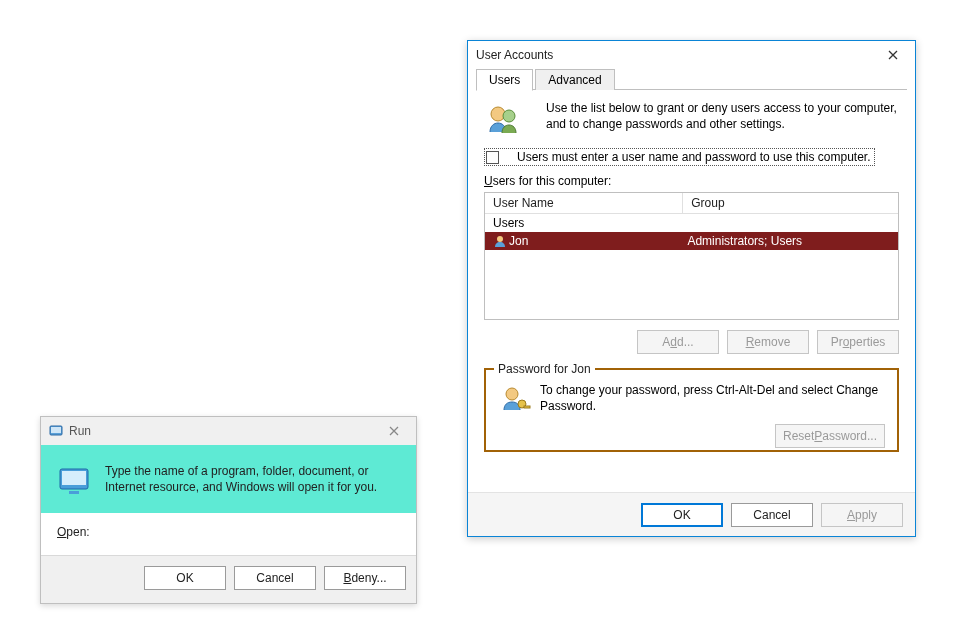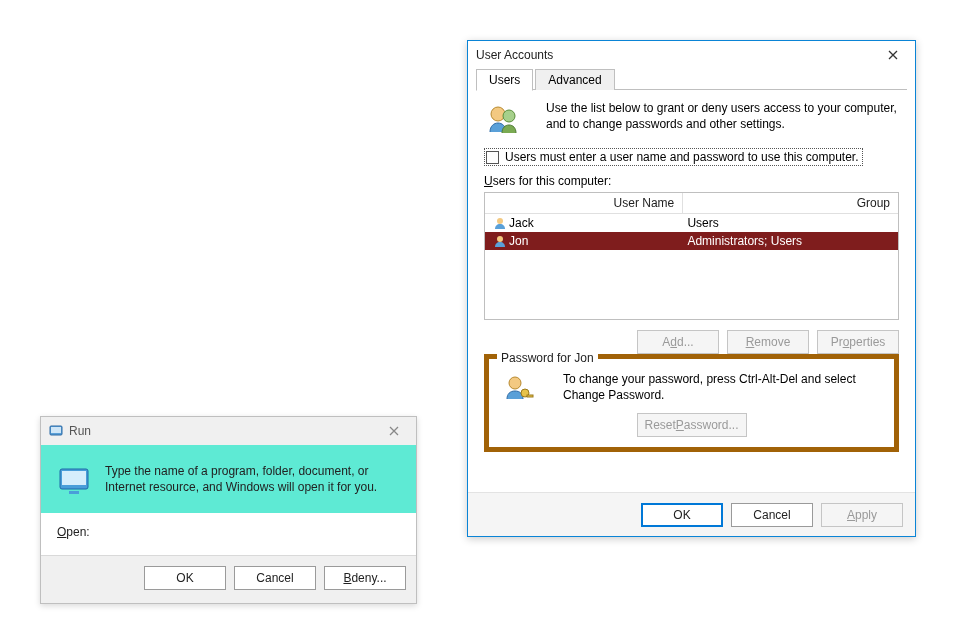--- a/index.html
+++ b/index.html
@@ -158,21 +158,21 @@
     flex-direction: column;
   }
   .ua-info-row {
     display: flex;
     gap: 24px;
     margin-bottom: 10px;
   }
   .ua-info-icon { width:38px;height:38px;flex-shrink:0;display:flex;align-items:center;justify-content:center;}
   .ua-info-text { line-height:1.35; }
   .ua-checkbox-row {
-    display:flex;align-items:center;gap:6px;
+    display:flex;align-items:center;gap:18px;
     border:1px dotted #555; padding:1px 3px 1px 1px;
     width: fit-content;
     margin-bottom:8px;
   }
   .ua-checkbox {
     width:13px;height:13px;border:1px solid #555;background:#fff;
   }
   .ua-subheader { margin-bottom:4px; }
   .ua-list {
     border:1px solid #bfbfbf;
@@ -182,54 +182,54 @@
   }
   .ua-list-header {
     display:flex;
     background:#fff;
     border-bottom:1px solid #e0e0e0;
   }
   .ua-list-header .col {
     padding:3px 8px;
     border-right:1px solid #e0e0e0;
     color:#222;
-    text-align:right;
   }
   .ua-list-header .col:last-child { border-right:none; }
   .col-name { width:48%; }
   .col-group { width:52%; }
   .ua-row {
     display:flex;
     align-items:center;
     height:18px;
     padding:0 4px;
   }
   .ua-row .col { padding:0 4px; white-space:nowrap; overflow:hidden; }
   .ua-row.selected { background:#7f1d1d; color:#fff; }
   .ua-row .row-icon {
     width:14px;height:14px;margin-right:2px;display:inline-flex;align-items:center;justify-content:center;
   }
   .ua-row .col-name { display:flex;align-items:center; }
   .ua-list-buttons {
     display:flex;justify-content:flex-end;gap:8px;margin-top:10px;
   }
   .ua-group {
-    border:5px solid #a16207;
+    border:2px solid #a16207;
+    margin-top:14px;
     position:relative;
-    padding:12px 12px 10px 12px;
+    padding:12px 12px 2px 12px;
   }
   .ua-group-legend {
     position:absolute; top:-8px; left:8px; background:#fff; padding:0 4px; color:#222;
   }
   .ua-group-body {
-    display:flex; gap:28px;
+    display:flex; gap:8px;
   }
   .ua-key-icon { width:34px;height:34px;flex-shrink:0;display:flex;align-items:center;justify-content:center;}
   .ua-group-text { line-height:1.35; }
-  .ua-group-btns { display:flex;justify-content:center;margin-top:8px;}
+  .ua-group-btns { display:flex;justify-content:flex-end;margin-top:8px;}
   .ua-footer {
     height:44px;
     border-top:0;
     display:flex;align-items:center;justify-content:flex-end;gap:8px;
     padding:0 12px;
     background:#f5f5f5;
     border-top:1px solid #e3e3e3;
   }
   .hotkey { text-decoration: underline; }
 </style>
@@ -318,29 +318,20 @@
     <div class="ua-subheader">
       <span class="hotkey">U</span><span>sers for this computer:</span>
     </div>
 
     <div class="ua-list">
       <div class="ua-list-header">
         <div class="col col-name">User Name</div>
         <div class="col col-group">Group</div>
       </div>
       <div class="ua-row">
-        <div class="col col-name">
-          <span class="row-icon">
-              <svg width="14" height="14" viewBox="0 0 14 14">
-                <circle cx="7" cy="5" r="3" fill="#f3c981"></circle>
-                <path d="M2 13c0-3 2-5 5-5s5 2 5 5" fill="#5aa0d8"></path>
-              </svg>
-            </span>
-          <span>Jack</span>
-        </div>
         <div class="col col-group">Users</div>
       </div>
       <div class="ua-row selected">
         <div class="col col-name">
           <span class="row-icon">
               <svg width="14" height="14" viewBox="0 0 14 14">
                 <circle cx="7" cy="5" r="3" fill="#f3c981"></circle>
                 <path d="M2 13c0-3 2-5 5-5s5 2 5 5" fill="#5aa0d8"></path>
               </svg>
             </span>

